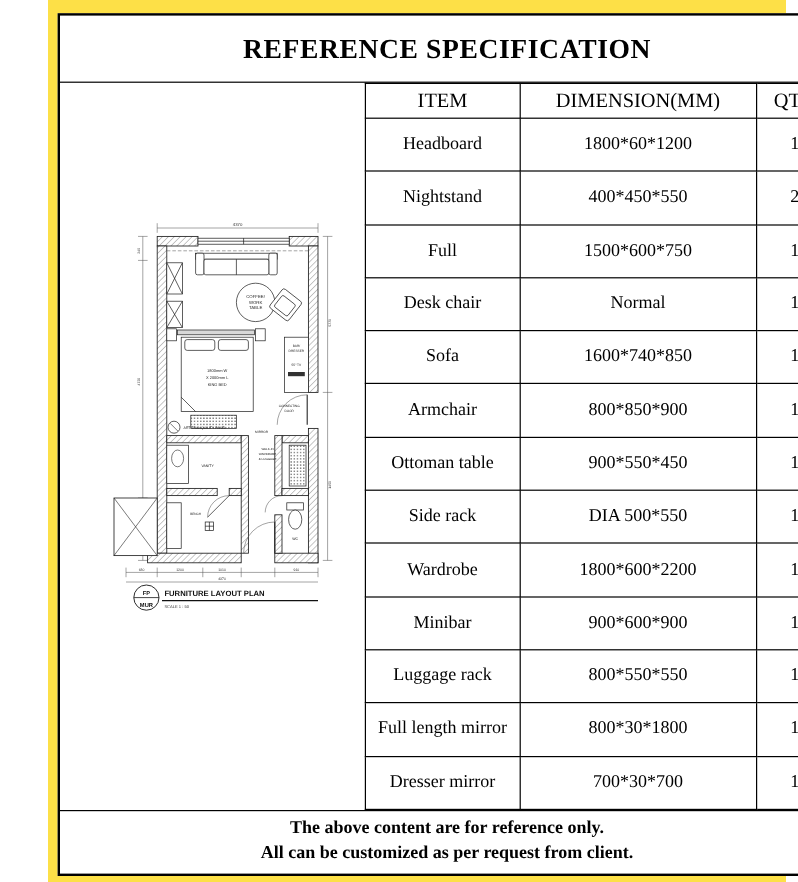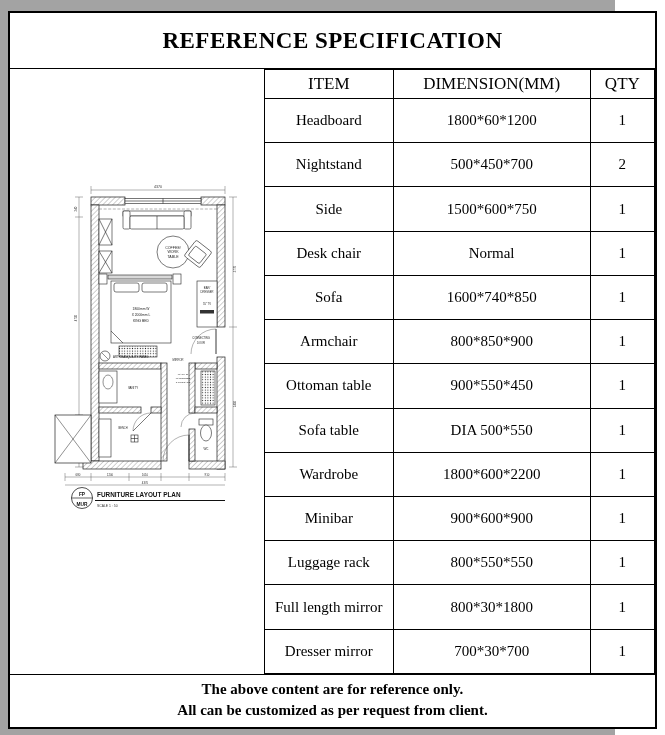--- a/index.html
+++ b/index.html
@@ -1,17 +1,17 @@
 <!DOCTYPE html>
 <html><head>
 <meta charset="utf-8">
 <style>
   * { margin:0; padding:0; box-sizing:border-box; }
   body { background:#ffffff; font-family:"Liberation Serif","DejaVu Serif",serif; color:#000; }
-  .page { width:615px; height:735px; background:#a3a3a3; position:relative; }
+  .page { width:615px; height:735px; background:#fde047; position:relative;margin-left:40px; }
   .frame { position:absolute; left:8px; top:11px; width:649px; border:2px solid #000; background:#fff; }
   .title-bar { height:56px; display:flex; align-items:center; justify-content:center;
                border-bottom:1px solid #000; }
   .title-bar span { font-size:23px; font-weight:bold; letter-spacing:0.5px; }
   .body-grid { display:flex;padding-left:25px; }
   .plan-cell { width:229px; position:relative; }
   .spec-table { flex:1; border-collapse:collapse; table-layout:fixed; }
   .spec-table th, .spec-table td { border:1px solid #000; text-align:center; vertical-align:middle;
                font-weight:normal; background:#fff; }
   .spec-table thead th { height:29px; font-size:17px; }
@@ -243,25 +243,25 @@
           </tr>
         </thead>
         <tbody id="rows-body">
             <tr>
           <td>Headboard</td>
           <td>1800*60*1200</td>
           <td>1</td>
         </tr>
             <tr>
           <td>Nightstand</td>
-          <td>500*450*700</td>
+          <td>400*450*550</td>
           <td>2</td>
         </tr>
             <tr>
-          <td>Side</td>
+          <td>Full</td>
           <td>1500*600*750</td>
           <td>1</td>
         </tr>
             <tr>
           <td>Desk chair</td>
           <td>Normal</td>
           <td>1</td>
         </tr>
             <tr>
           <td>Sofa</td>
@@ -272,21 +272,21 @@
           <td>Armchair</td>
           <td>800*850*900</td>
           <td>1</td>
         </tr>
             <tr>
           <td>Ottoman table</td>
           <td>900*550*450</td>
           <td>1</td>
         </tr>
             <tr>
-          <td>Sofa table</td>
+          <td>Side rack</td>
           <td>DIA 500*550</td>
           <td>1</td>
         </tr>
             <tr>
           <td>Wardrobe</td>
           <td>1800*600*2200</td>
           <td>1</td>
         </tr>
             <tr>
           <td>Minibar</td>

